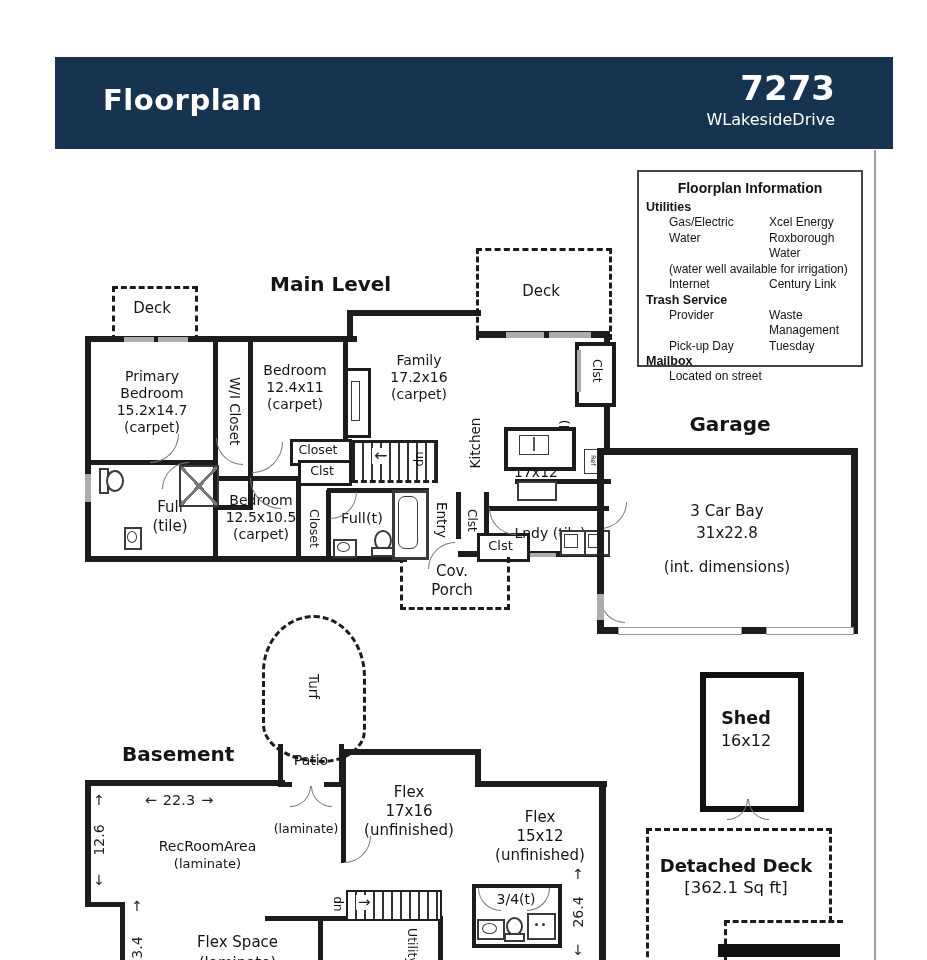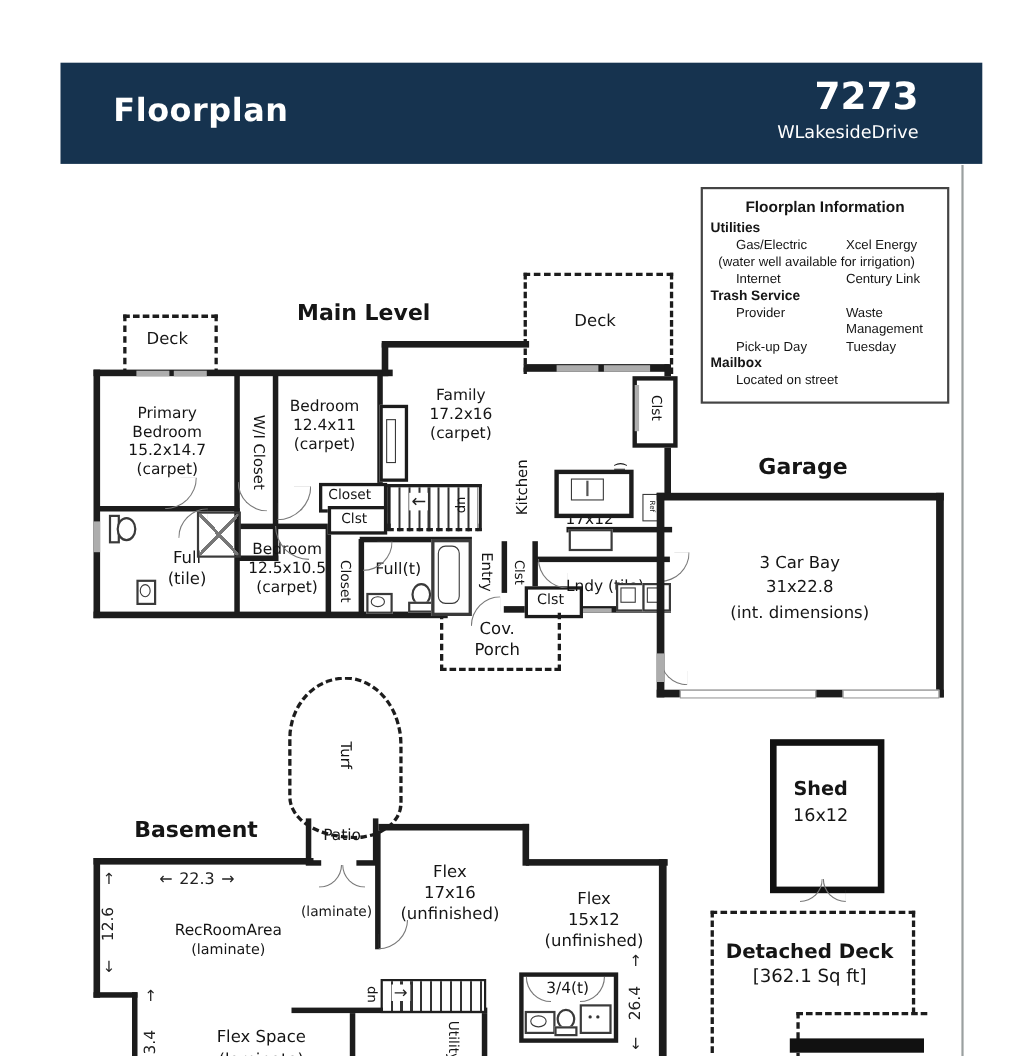--- a/index.html
+++ b/index.html
@@ -12,21 +12,21 @@
   .hdr-num{font-size:34px;font-weight:bold;line-height:46px}
   .hdr-street{font-size:16px;line-height:18px}
   
   .ibox{position:absolute;left:637px;top:170px;width:222px;height:193px;border:2px solid #444;
         background:#fff;font-family:"Liberation Sans",sans-serif;font-size:12px}
   .ibox h3{margin:8px 0 4px 0;text-align:center;font-size:14px}
   .sec-h{font-weight:bold;font-size:12.5px;padding-left:7px;line-height:15px}
   .irow{display:flex;padding-left:30px;line-height:15.5px}
   .irow .l{width:100px;flex:none}
   .irow .v{flex:1}
-  .irow.note{padding-left:14px}
+  .irow.note{padding-left:30px}
   
   .w{position:absolute;background:#1c1c1c}
   .wn{position:absolute;background:#adadad}
   .bx{position:absolute;border:3px solid #1c1c1c;background:#fff}
   .fx{position:absolute;border:2px solid #3a3a3a;background:#fff}
   .ov{border-radius:50%}
   .arc{position:absolute;border-right:1.5px solid #777;border-bottom:1.5px solid #777;
        border-bottom-right-radius:100%}
   .mx{transform:scaleX(-1)}
   .dsh{position:absolute;border:3px dashed #1c1c1c}
@@ -62,20 +62,24 @@
 
   <i class="w" style="left:874px;top:150px;width:2px;height:810px;background:#9aa0a0"></i>
 
   <div class="ibox">
     <h3>Floorplan Information</h3>
     <div class="sec-h">Utilities</div>
     <div class="irow">
         <span class="l">Gas/Electric</span>
         <span class="v">Xcel Energy</span>
       </div>
+    <div class="irow">
+        <span class="l">Water</span>
+        <span class="v">Roxborough Water</span>
+      </div>
     <div class="irow note">(water well available for irrigation)</div>
     <div class="irow">
         <span class="l">Internet</span>
         <span class="v">Century Link</span>
       </div>
     <div class="sec-h">Trash Service</div>
     <div class="irow">
         <span class="l">Provider</span>
         <span class="v">Waste Management</span>
       </div>
@@ -228,21 +232,21 @@
   <i class="w" style="left:597px;top:448px;width:261px;height:7px"></i>
   <i class="w" style="left:597px;top:448px;width:7px;height:186px"></i>
   <i class="w" style="left:851px;top:448px;width:7px;height:186px"></i>
   <i class="w" style="left:597px;top:627px;width:261px;height:7px"></i>
   <div style="position:absolute;left:618px;top:627px;width:122px;height:6px;background:#fff;border:1px solid #999"></div>
   <div style="position:absolute;left:766px;top:627px;width:86px;height:6px;background:#fff;border:1px solid #999"></div>
   <i class="wn" style="left:597px;top:594px;width:7px;height:26px"></i>
   <div class="lb" style="left:627px;top:500px;width:200px;font-size:15px;line-height:22px">
     <div>3 Car Bay</div>
     <div>31x22.8</div>
-    <div style="margin-top:2px">(int. dimensions)</div>
+    <div style="margin-top:12px">(int. dimensions)</div>
   </div>
 
   <div class="ttl" style="left:122px;top:742px;width:120px">Basement</div>
 
   <div class="dsh" style="left:262px;top:615px;width:98px;height:142px;border-radius:50% 50% 42% 58%/38% 42% 22% 26%"></div>
   <div class="vdn" style="left:300px;top:660px;width:22px;height:54px;font-size:13.5px">Turf</div>
   <i class="w" style="left:278px;top:744px;width:5px;height:42px"></i>
   <i class="w" style="left:339px;top:744px;width:5px;height:42px"></i>
   <div class="lb" style="left:281px;top:752px;width:60px">Patio</div>
   <i class="w" style="left:278px;top:782px;width:14px;height:5px"></i>

